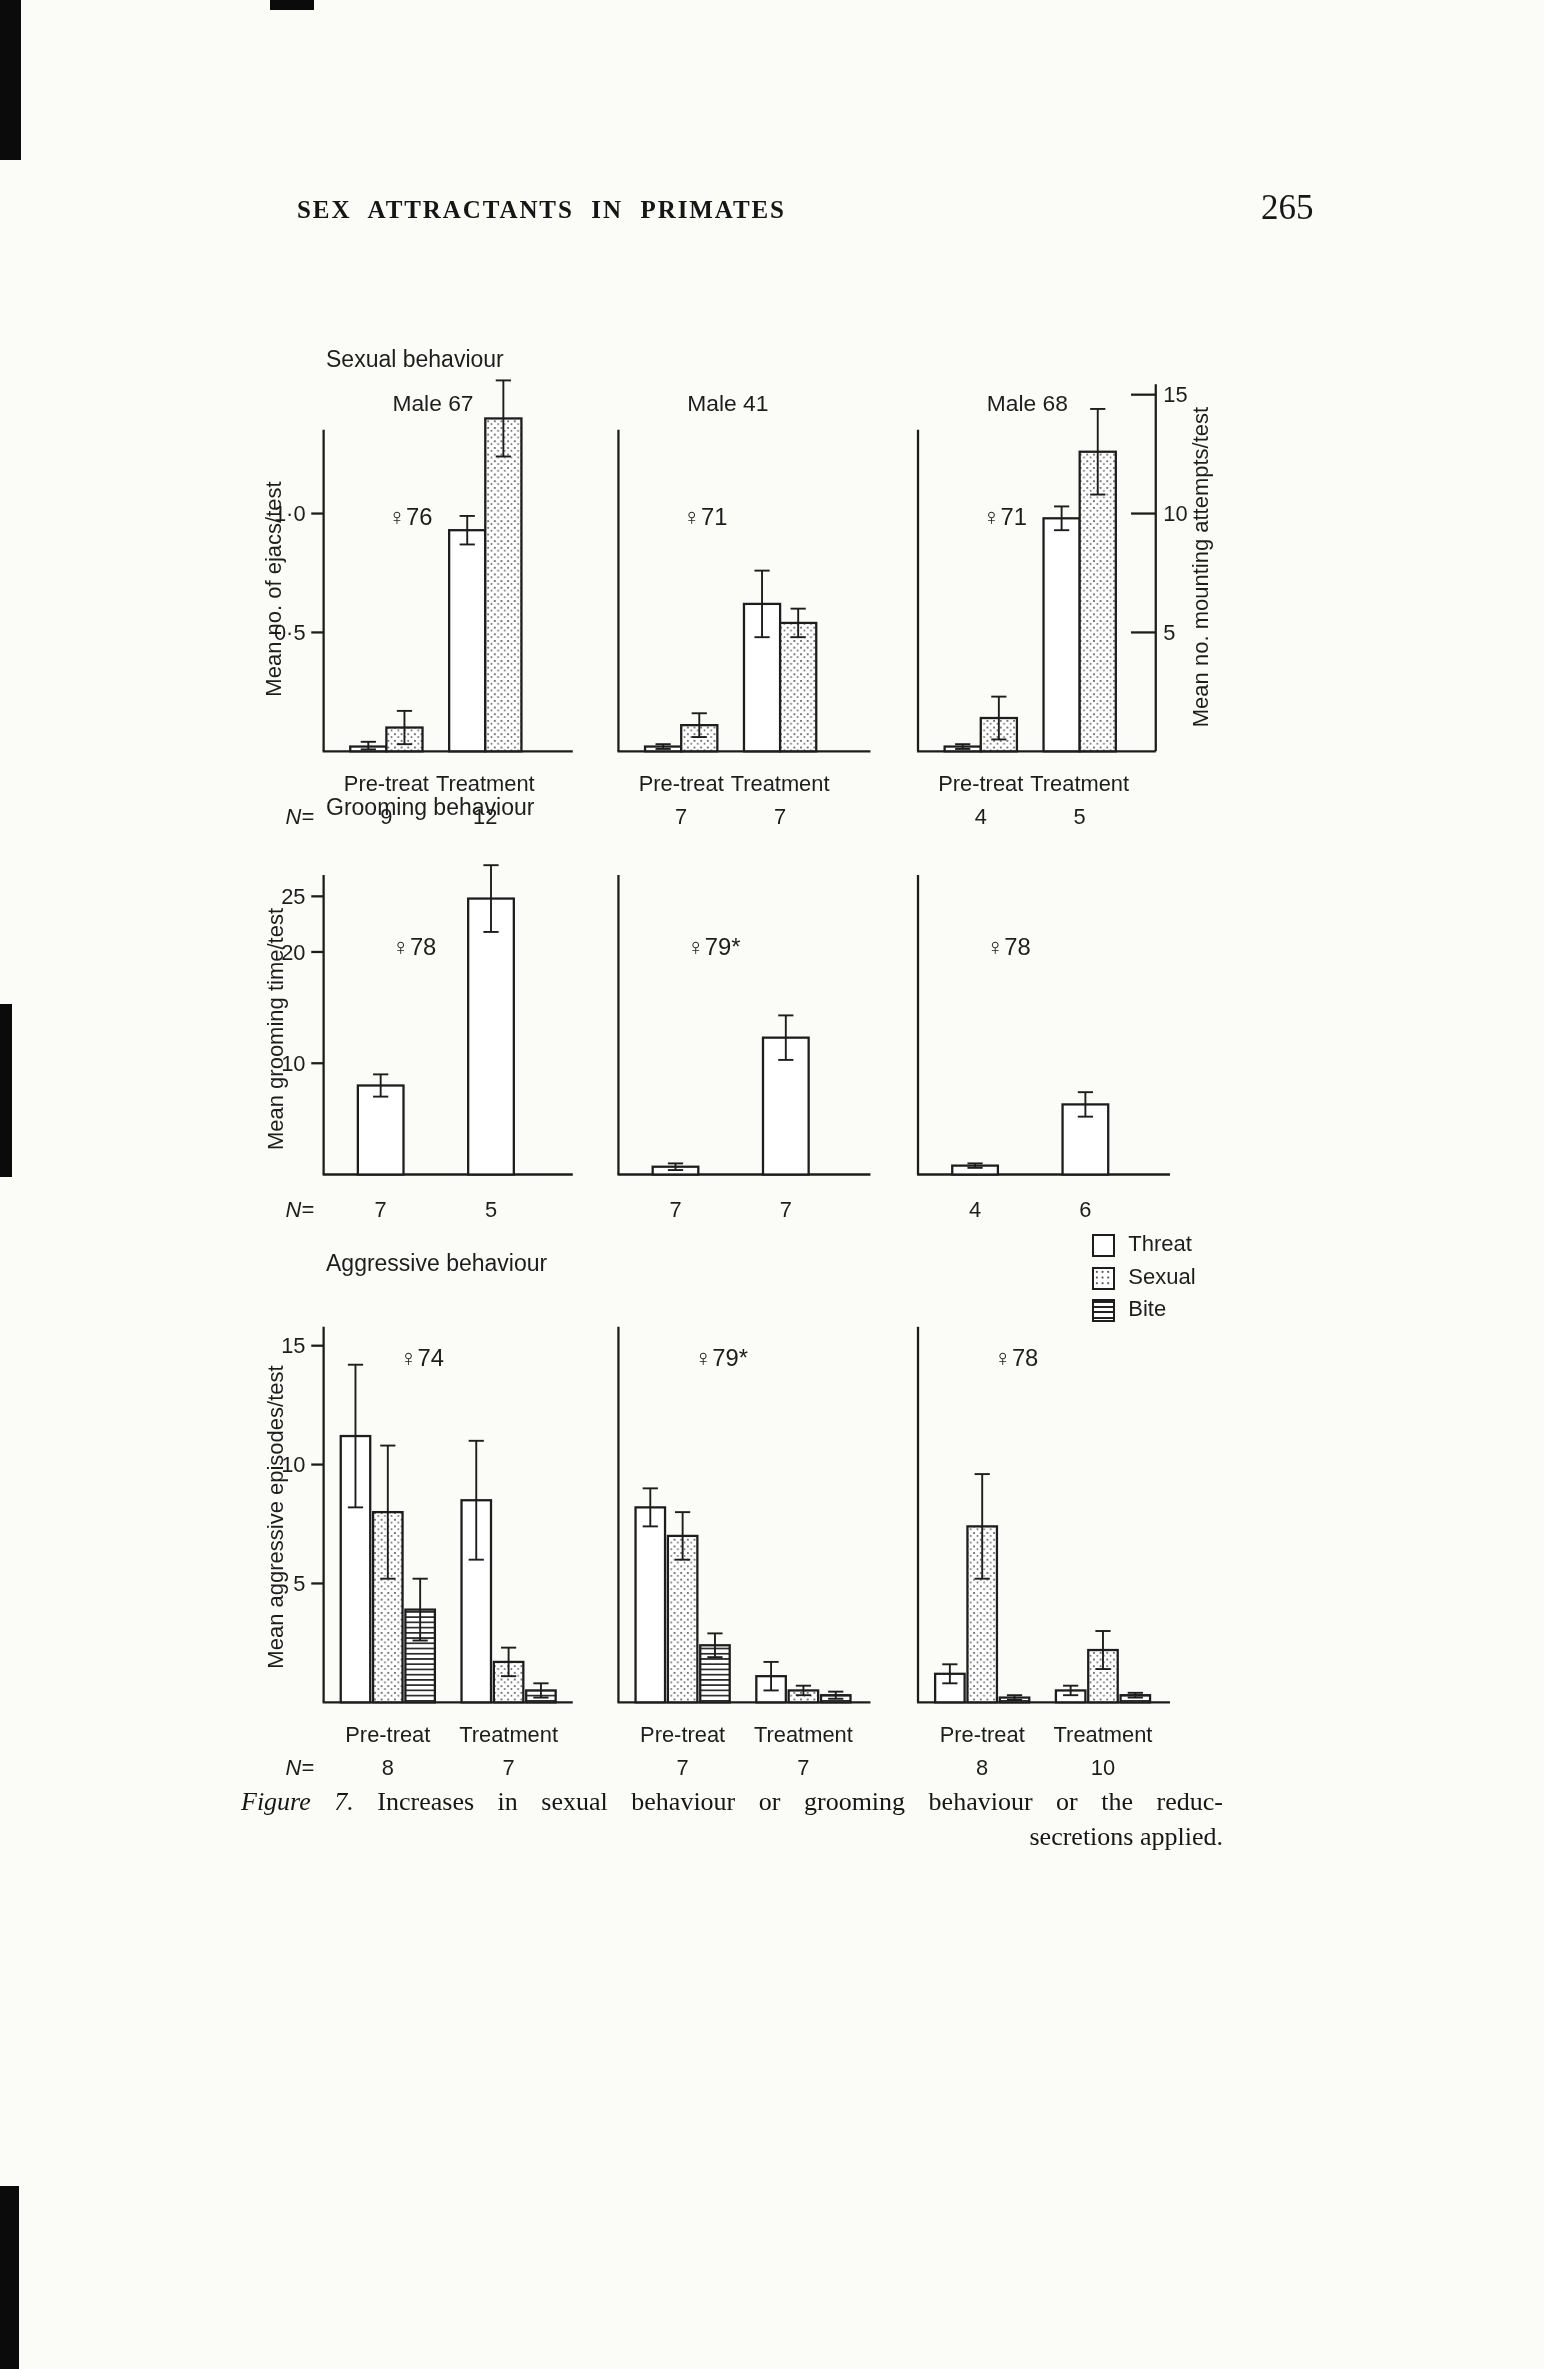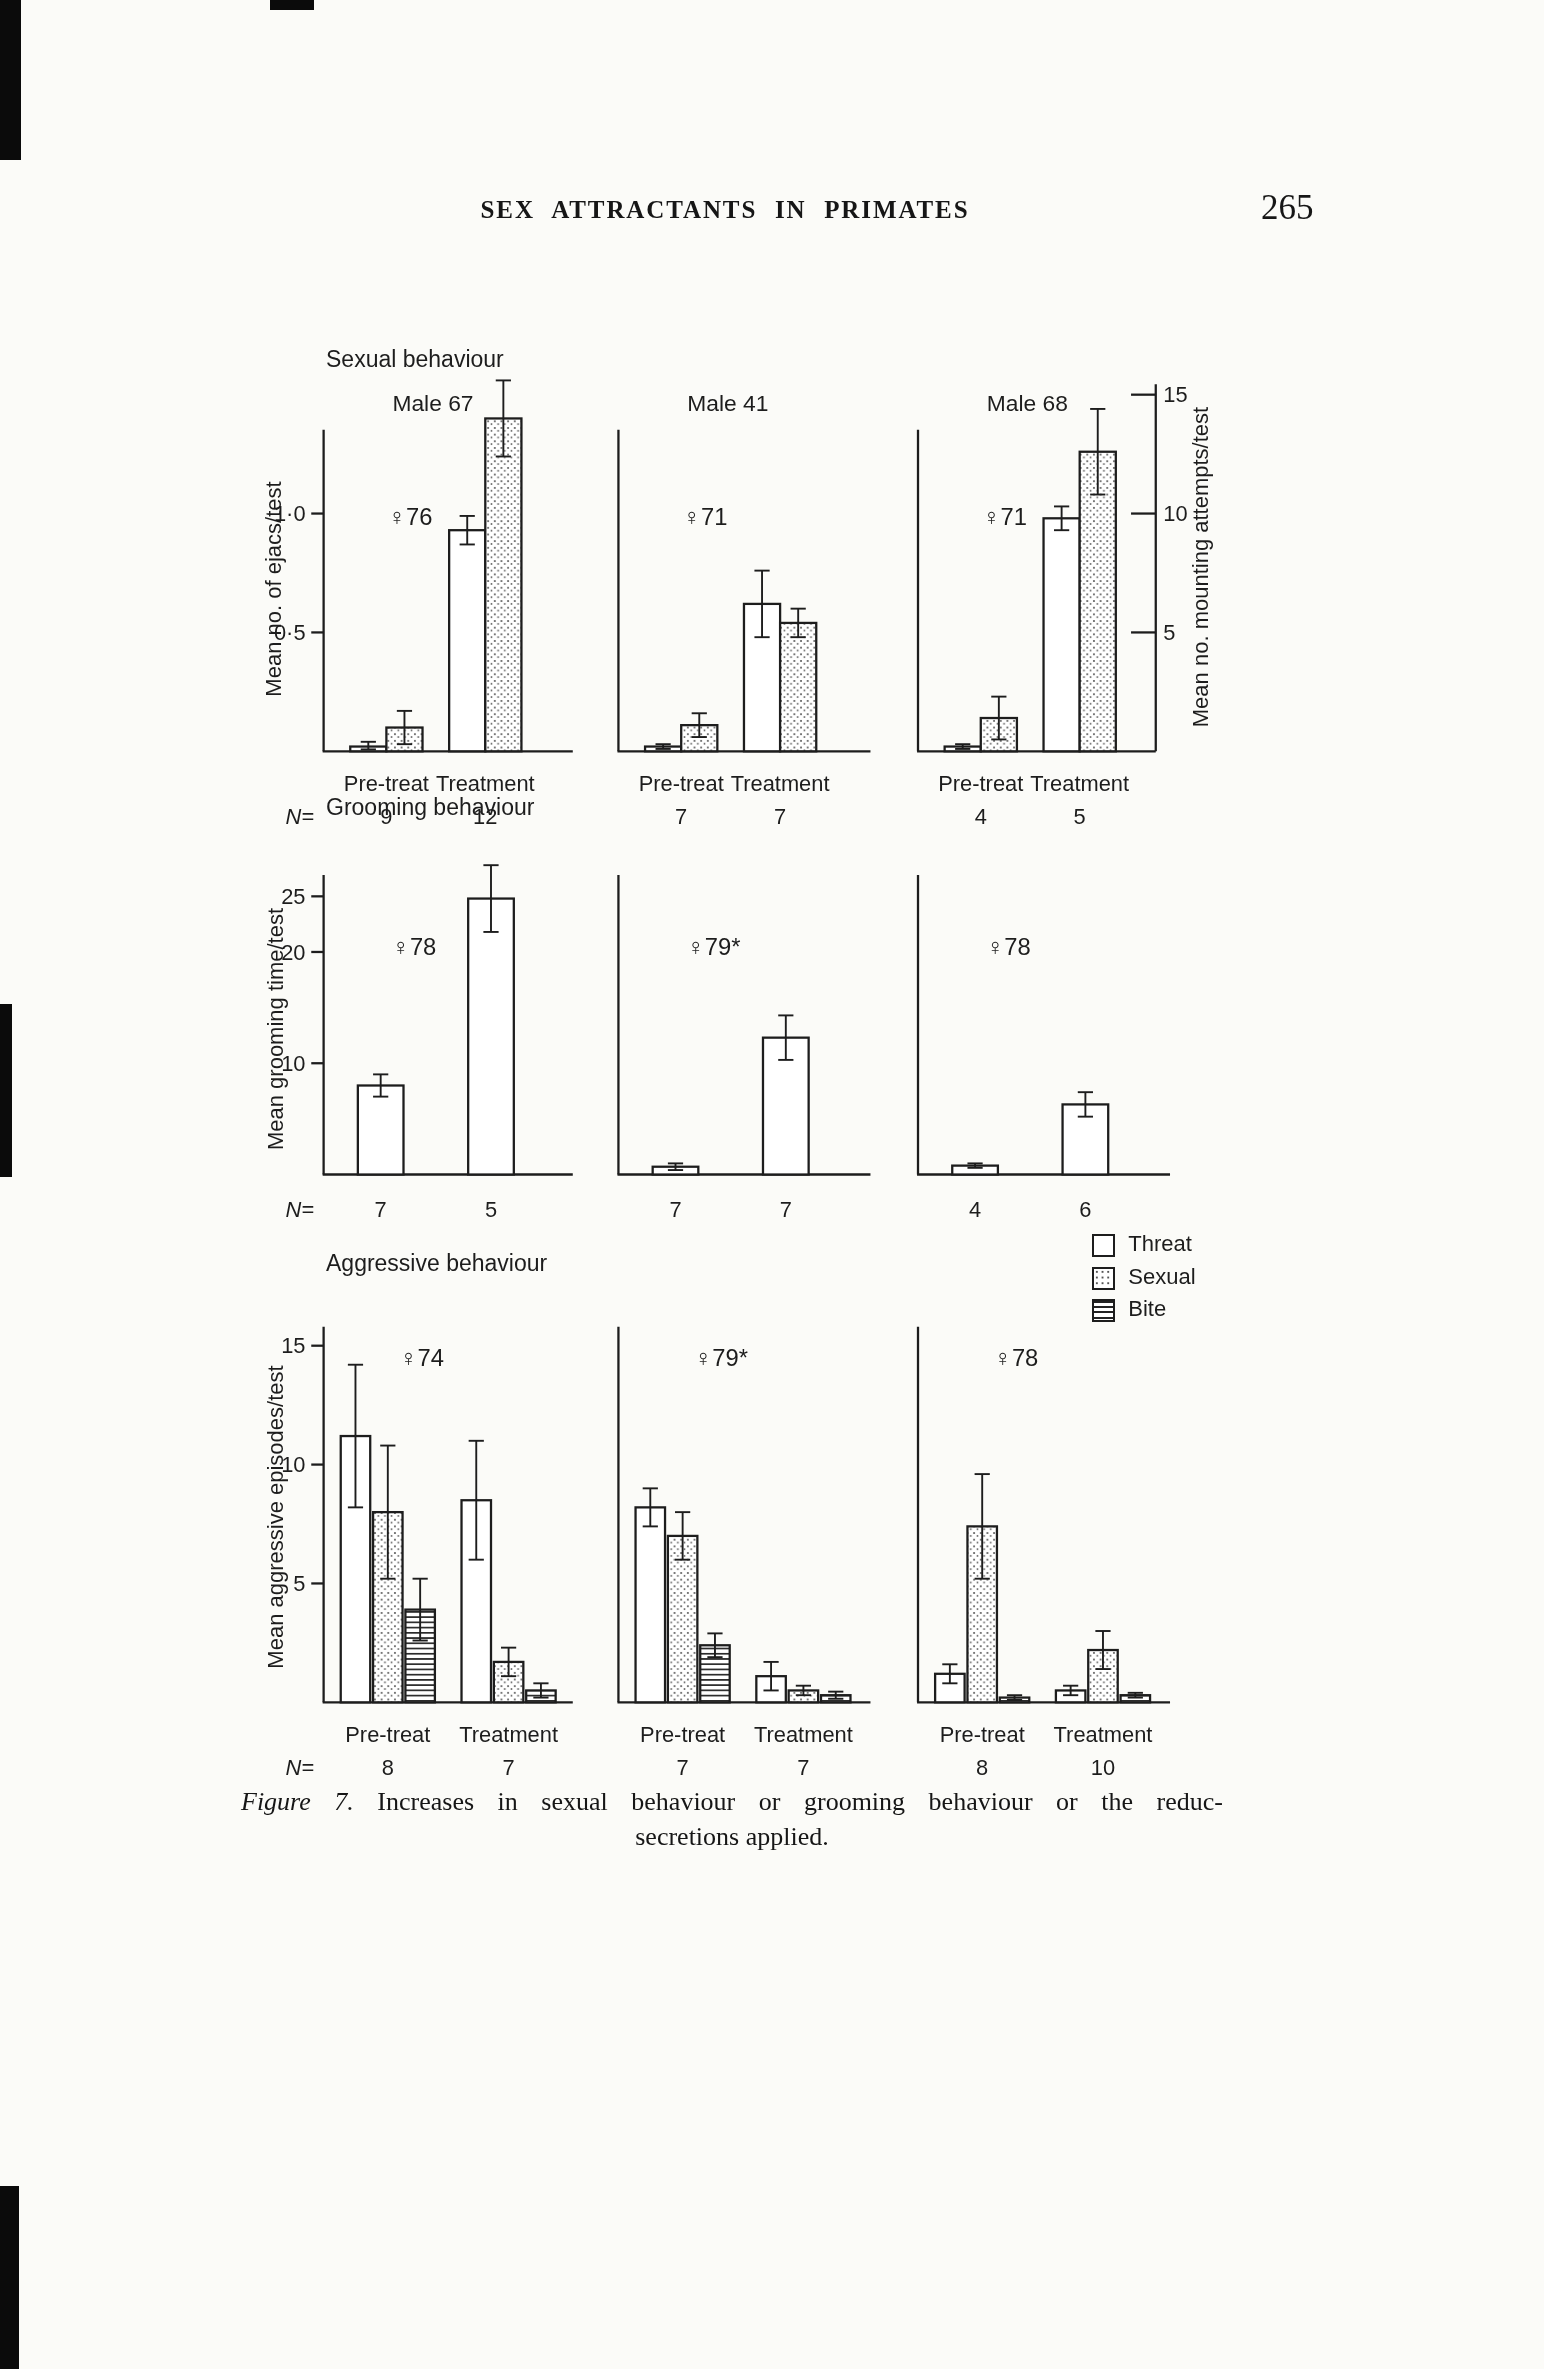--- a/index.html
+++ b/index.html
@@ -1,20 +1,20 @@
 <!DOCTYPE html>
 <html style="font-size:15px"><head>
 <meta charset="utf-8">
 <style>
   *{margin:0;padding:0;box-sizing:border-box}
   html,body{background:#d8d8d4}
   .page{position:relative;width:1545px;height:2369px;background:#fbfbf8;overflow:hidden;
         color:#1d1d1d;font-family:"Liberation Sans","DejaVu Sans",sans-serif}
   #chart-svg{position:absolute;left:0;top:0}
-  .header-title{position:absolute;left:297px;top:196px;width:856px;text-align:center;
+  .header-title{position:absolute;left:297px;top:196px;width:856px;
         font-family:"Liberation Serif","DejaVu Serif",serif;font-size:25px;font-weight:700;
         letter-spacing:1.9px;word-spacing:9.5px;color:#161616}
   .page-number{position:absolute;left:1261px;top:188px;
         font-family:"Liberation Serif","DejaVu Serif",serif;font-size:35px;color:#161616}
   .row-title{position:absolute;font-size:23px;color:#1d1d1d}
   .t1{left:326px;top:346px}
   .t2{left:326px;top:794px}
   .t3{left:326px;top:1250px}
   .vlabel{position:absolute;text-align:center;font-size:22px;color:#1d1d1d;transform:rotate(-90deg)}
   .vl1{left:112px;top:576px;width:323px}
@@ -23,21 +23,21 @@
   .vl3{left:76px;top:1504px;width:399px}
   .legend{position:absolute;left:1092px;top:1231px}
   .legend-row{display:flex;align-items:flex-end;margin-bottom:6.7px}
   .swatch{width:23px;height:23px;border:2.4px solid #1d1d1d;background:#fff;margin-right:13.3px;flex:0 0 auto}
   .swatch.stipple{background-image:radial-gradient(#555 1px,transparent 1.3px);background-size:5.7px 5.7px}
   .swatch.hatch{background-image:repeating-linear-gradient(#222 0 1.9px,transparent 1.9px 5.2px)}
   .legend-label{font-size:22px}
   .caption{position:absolute;left:241px;top:1784px;width:982px;
         font-family:"Liberation Serif","DejaVu Serif",serif;font-size:26px;line-height:35px;color:#161616}
   .cap-line.just{text-align:justify;text-align-last:justify}
-  .cap-line.center{text-align:center}
+  .cap-line.center{text-align:right}
   .fig-label{font-style:italic}
   .artifact{position:absolute;background:#0b0b0b}
   .a1{left:0;top:0;width:21px;height:160px}
   .a2{left:0;top:1004px;width:12.4px;height:173px}
   .a3{left:0;top:2186px;width:19px;height:184px}
   .a4{left:270px;top:0;width:44px;height:9.5px}
 </style>
 </head>
 <body>
 

